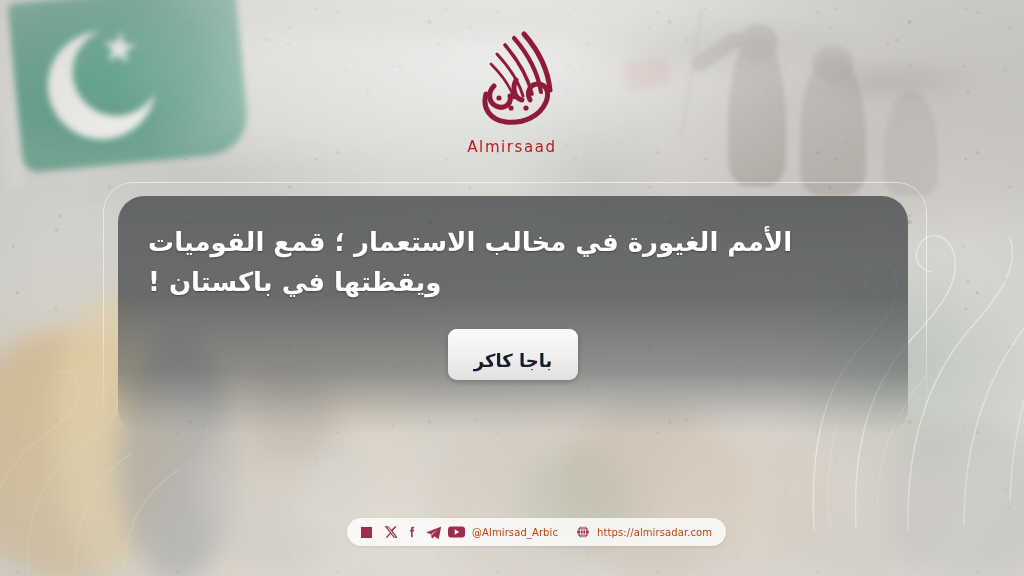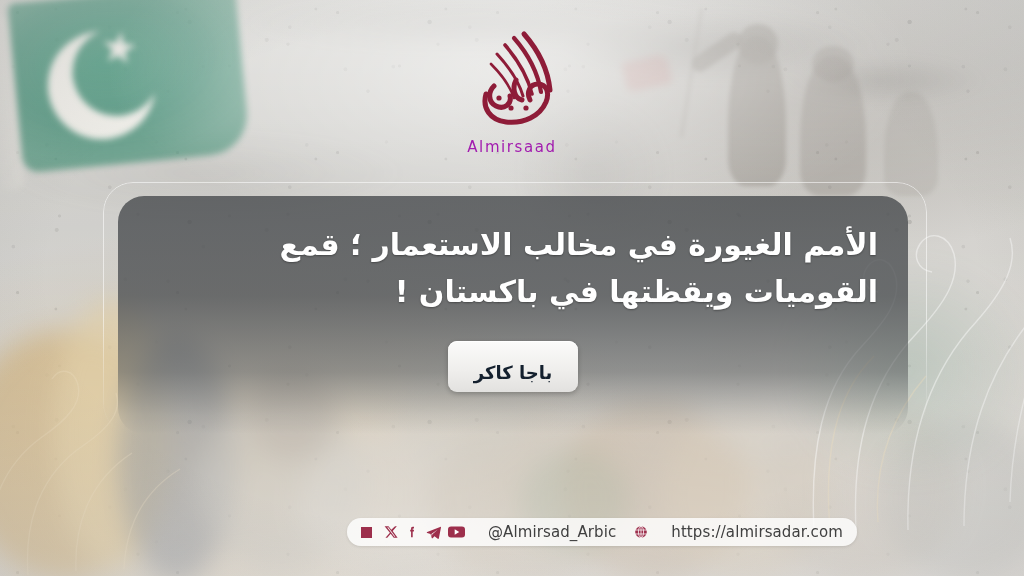--- a/index.html
+++ b/index.html
@@ -203,21 +203,21 @@
     display: flex;
     flex-direction: column;
     align-items: center;
     z-index: 6;
   }
   .logo-mark { width: 96px; height: 106px; display:block; }
   .logo-word {
     margin-top: 4px;
     font-size: 15px;
     letter-spacing: 1.6px;
-    color: #a21caf;
+    color: #b91c1c;
     font-family: "DejaVu Sans", "Liberation Sans", sans-serif;
     direction: ltr;
   }
 
   
   .card-outline {
     position: absolute;
     left: 103px; top: 182px;
     width: 822px; height: 250px;
     border: 1.3px solid rgba(255,255,255,.55);
@@ -235,23 +235,23 @@
     z-index: 5;
     display: flex;
     flex-direction: column;
     align-items: center;
     padding-top: 26px;
     box-sizing: border-box;
   }
   .headline {
     width: 730px;
     margin: 0;
-    text-align: right;
+    text-align: left;
     color: #ffffff;
-    font-size: 30px;
+    font-size: 26px;
     font-weight: bold;
     line-height: 1.55;
     letter-spacing: 0;
     text-shadow: 0 1px 2px rgba(0,0,0,.32);
     font-family: "DejaVu Sans", "Liberation Sans", sans-serif;
   }
   .author-badge {
     margin-top: 26px;
     background: linear-gradient(180deg, #fbfbfa 0%, #efeeec 58%, #e2e1df 100%);
     color: #14202e;
@@ -281,26 +281,25 @@
   }
   .footer .sq {
     width: 11px; height: 11px;
     background: #9d2f4c;
     display: inline-block;
     margin-right: 5px;
   }
   .footer svg { display: block; fill: #9d2f4c; }
   .footer .handle,
   .footer .url {
-    font-size: 15px;
-    color: #404040;
+    font-size: 10px;
+    color: #c2410c;
     letter-spacing: .1px;
     font-family: "DejaVu Sans", "Liberation Sans", sans-serif;
     white-space: nowrap;
-    margin-left: 16px;
   }
   .footer .gap { width: 4px; }
 </style>
 </head>
 <body>
 
 <div class="canvas">
 
   <div class="bg-base"></div>
   <div class="bg-grunge"></div>

